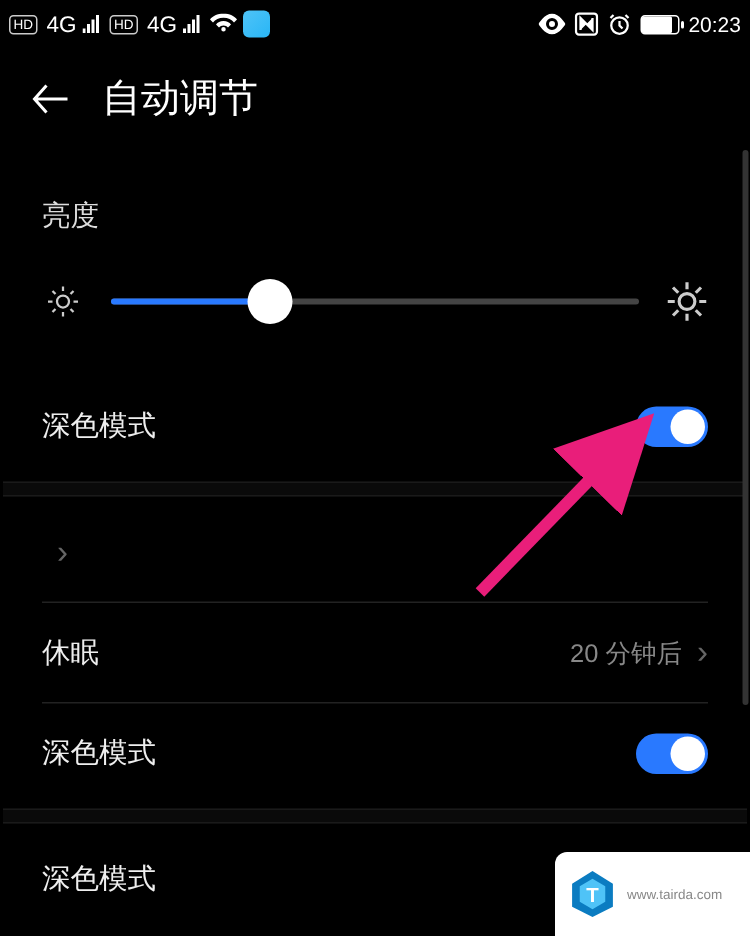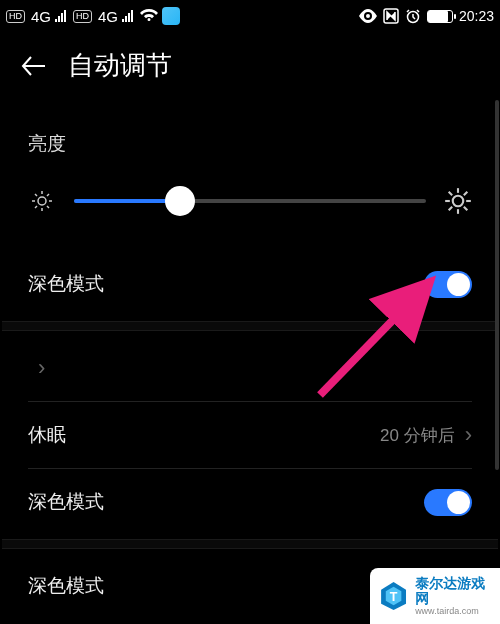--- a/index.html
+++ b/index.html
@@ -378,16 +378,15 @@
   <line x1="10" y1="120" x2="115" y2="12" stroke="#e91e7a" stroke-width="8" marker-end="url(#ah)"></line>
 </svg>
 
 <div class="watermark">
   <svg class="watermark-logo" viewBox="0 0 40 40">
     <path fill="#0b7cc1" d="M20 2 L36 12 L36 30 L20 38 L4 30 L4 12 Z"></path>
     <path fill="#4fc3f7" d="M20 8 L30 14 L30 26 L20 32 L10 26 L10 14 Z"></path>
     <text x="20" y="26" font-size="16" fill="#fff" text-anchor="middle" font-weight="bold">T</text>
   </svg>
   <div>
-    <div class="watermark-text">泰尔达游戏网</div>
     <div class="watermark-sub">www.tairda.com</div>
   </div>
 </div>
 
 </body></html>

